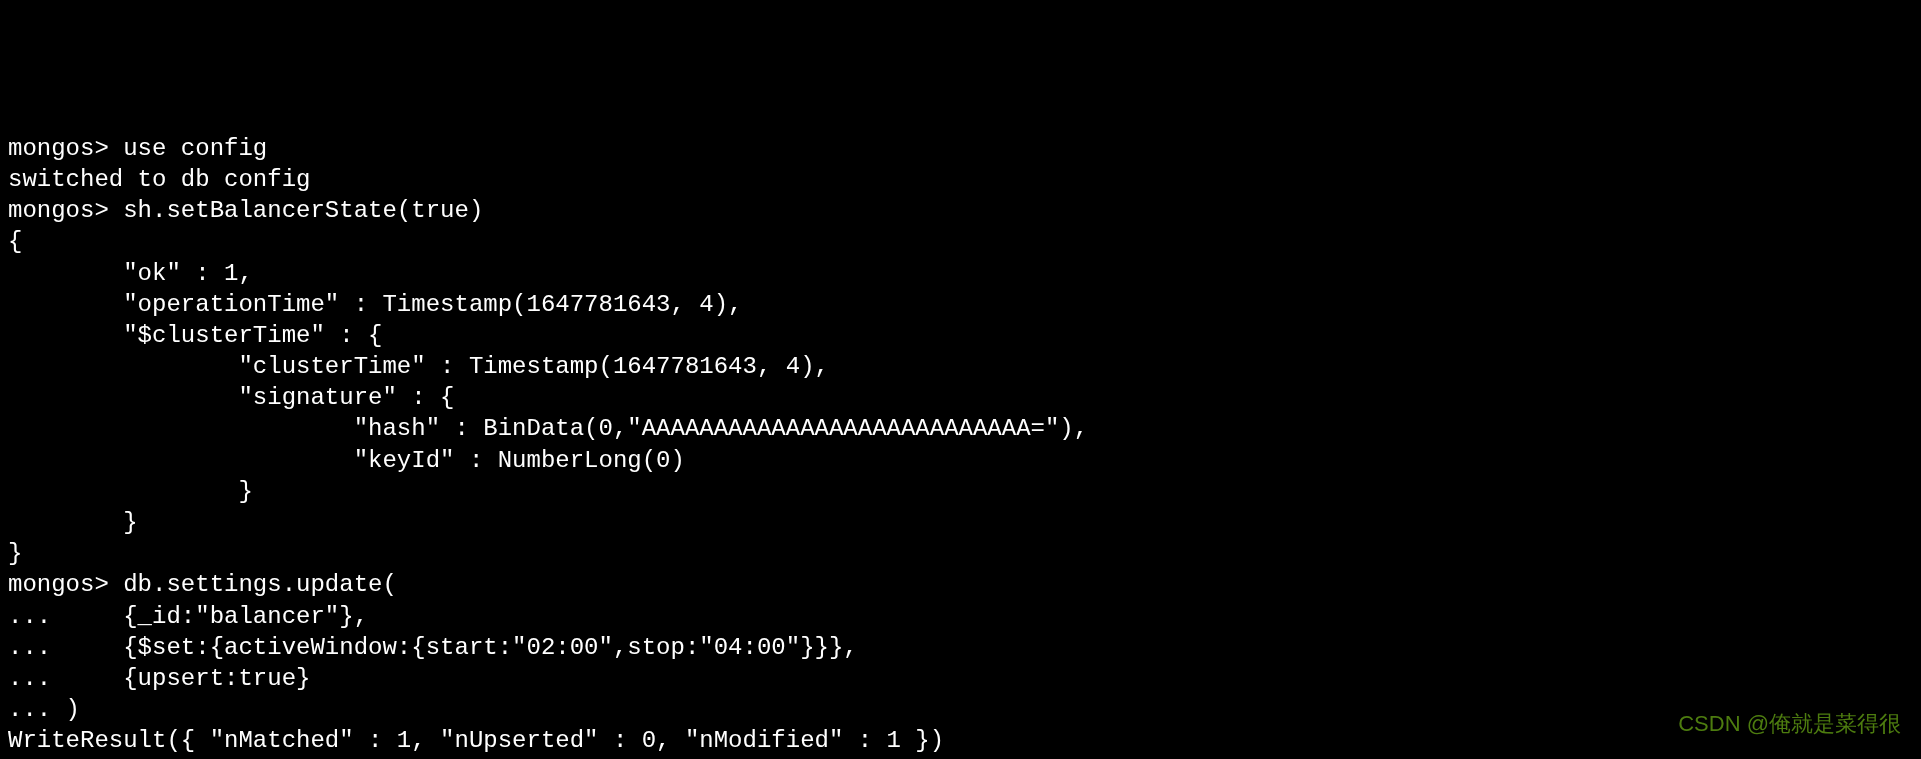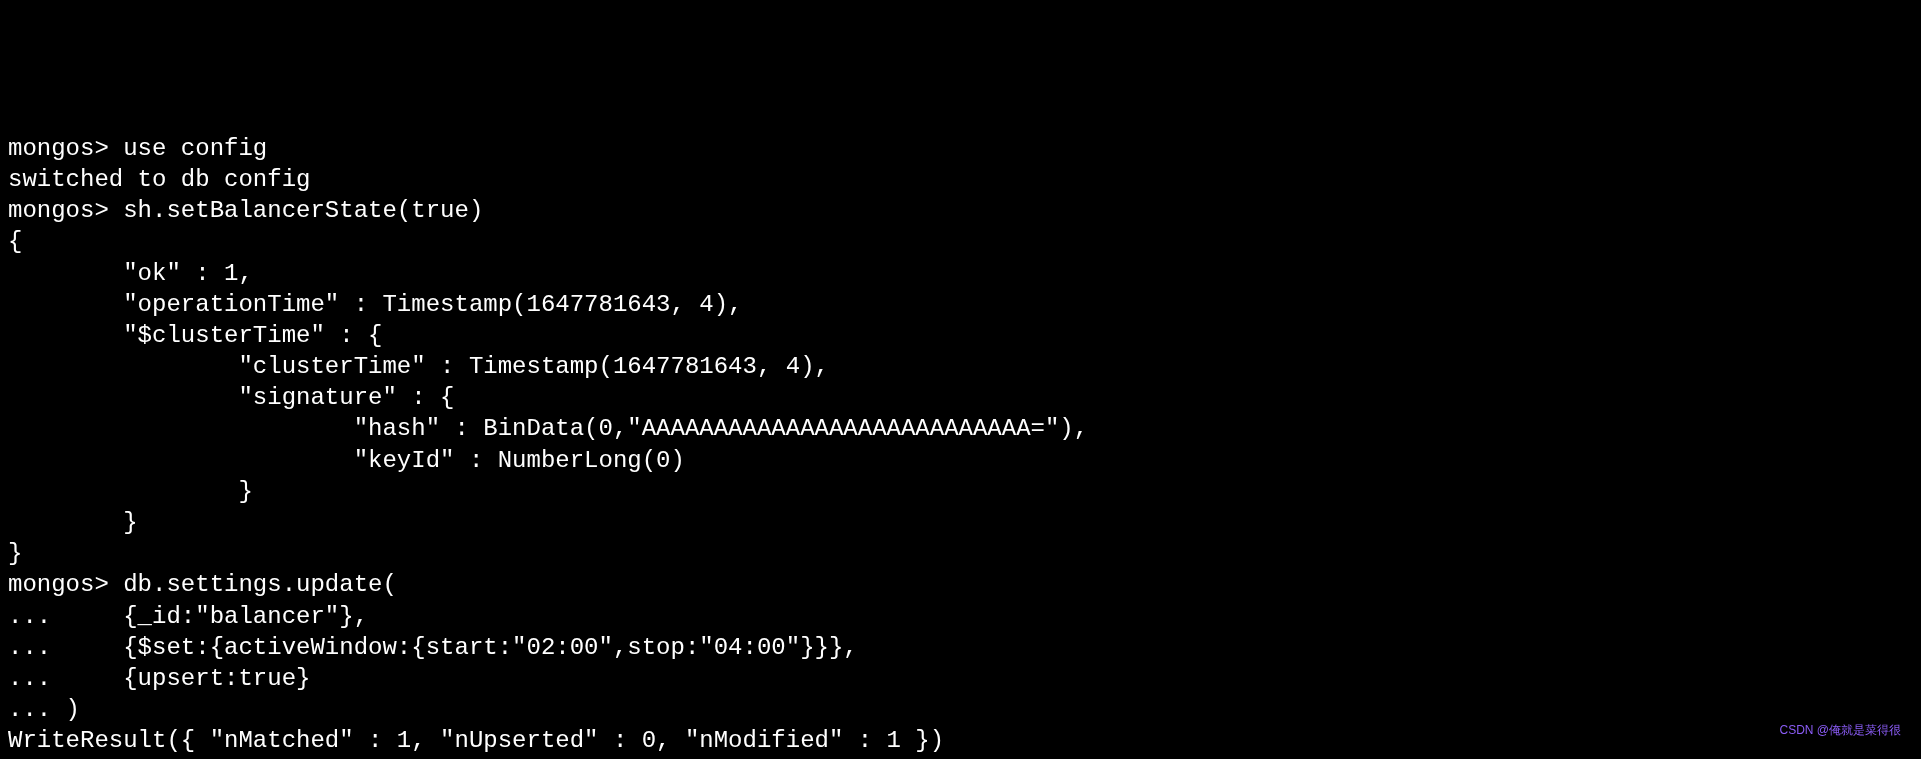--- a/index.html
+++ b/index.html
@@ -20,22 +20,22 @@
       white-space: pre;
       position: relative;
     }
     .terminal-line {
       display: block;
     }
     .watermark {
       position: absolute;
       bottom: 20px;
       right: 20px;
-      font-size: 12px;
-      color: #8b5cf6;
+      font-size: 22px;
+      color: #4d7c0f;
       font-family: Arial, sans-serif;
       white-space: normal;
     }
   </style>
 </head>
 <body>
 
 
 
 <div><span class="terminal-line">mongos&gt; use config</span><span class="terminal-line">switched to db config</span><span class="terminal-line">mongos&gt; sh.setBalancerState(true)</span><span class="terminal-line">{</span><span class="terminal-line">        "ok" : 1,</span><span class="terminal-line">        "operationTime" : Timestamp(1647781643, 4),</span><span class="terminal-line">        "$clusterTime" : {</span><span class="terminal-line">                "clusterTime" : Timestamp(1647781643, 4),</span><span class="terminal-line">                "signature" : {</span><span class="terminal-line">                        "hash" : BinData(0,"AAAAAAAAAAAAAAAAAAAAAAAAAAA="),</span><span class="terminal-line">                        "keyId" : NumberLong(0)</span><span class="terminal-line">                }</span><span class="terminal-line">        }</span><span class="terminal-line">}</span><span class="terminal-line">mongos&gt; db.settings.update(</span><span class="terminal-line">...     {_id:"balancer"},</span><span class="terminal-line">...     {$set:{activeWindow:{start:"02:00",stop:"04:00"}}},</span><span class="terminal-line">...     {upsert:true}</span><span class="terminal-line">... )</span><span class="terminal-line">WriteResult({ "nMatched" : 1, "nUpserted" : 0, "nModified" : 1 })</span></div>

